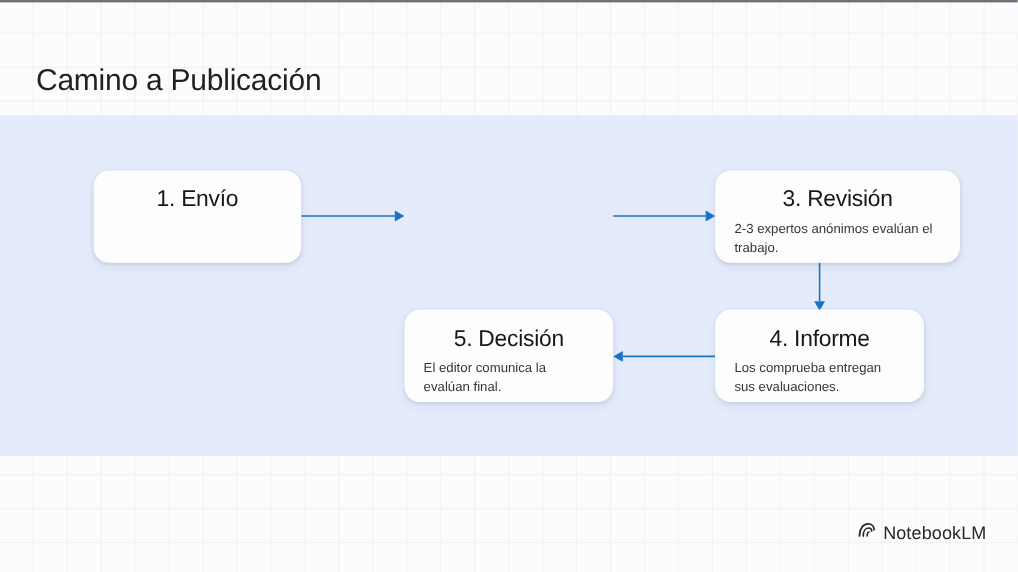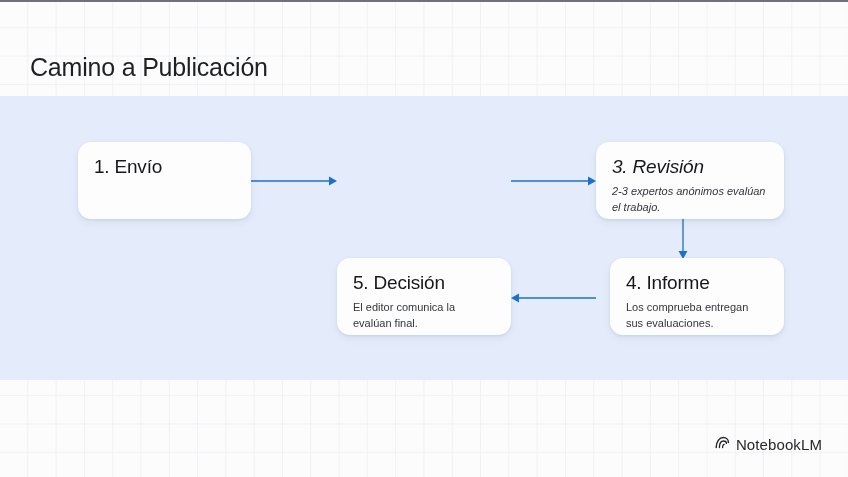--- a/index.html
+++ b/index.html
@@ -52,35 +52,36 @@
     z-index:3;
     padding:13px 16px 0 16px;
   }
   .card-title {
     font-size:19px;
     font-weight:400;
     color:#17181b;
     letter-spacing:-0.2px;
     line-height:23px;
     white-space:nowrap;
+    text-align:center;
   }
   .card-desc {
     margin-top:6px;
     font-size:11px;
     font-weight:400;
     color:#33363c;
     line-height:15.5px;
   }
   
   #card1 { left:78px;  top:142px; width:173px; height:77px; }
   #card2 { left:337px; top:142px; width:174px; height:77px; }
-  #card3 { left:596px; top:142px; width:188px; height:77px;font-style:italic; }
+  #card3 { left:596px; top:142px; width:204px; height:77px; }
   
   #card5 { left:337px; top:258px; width:174px; height:77px; }
-  #card4 { left:596px; top:258px; width:174px; height:77px;margin-left:14px; }
+  #card4 { left:596px; top:258px; width:174px; height:77px; }
 
   .conn { position:absolute; z-index:2; }
   #conn-1-2 { left:251px; top:173px; width:86px;  height:12px; }
   #conn-2-3 { left:511px; top:173px; width:85px;  height:12px; }
   #conn-3-4 { left:677px; top:219px; width:12px;  height:40px; }
   #conn-4-5 { left:511px; top:290px; width:85px;  height:12px; }
 
   #logo {
     position:absolute;
     right:26px; bottom:24px;

